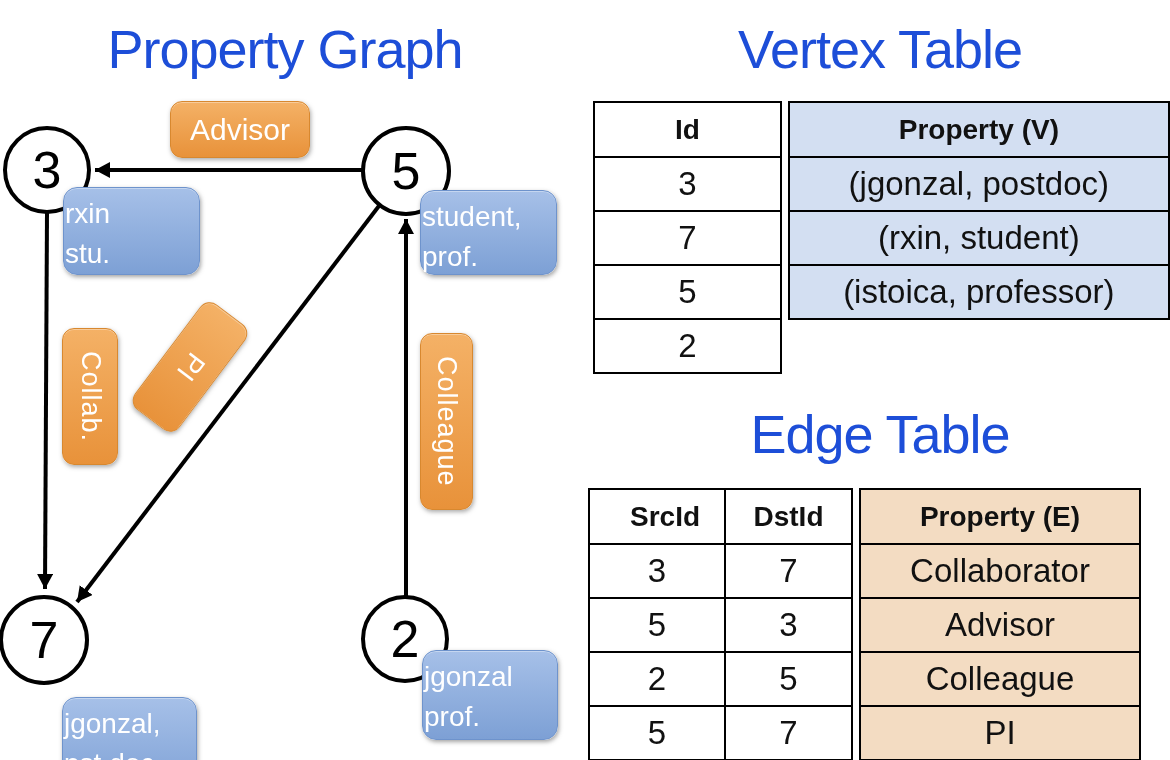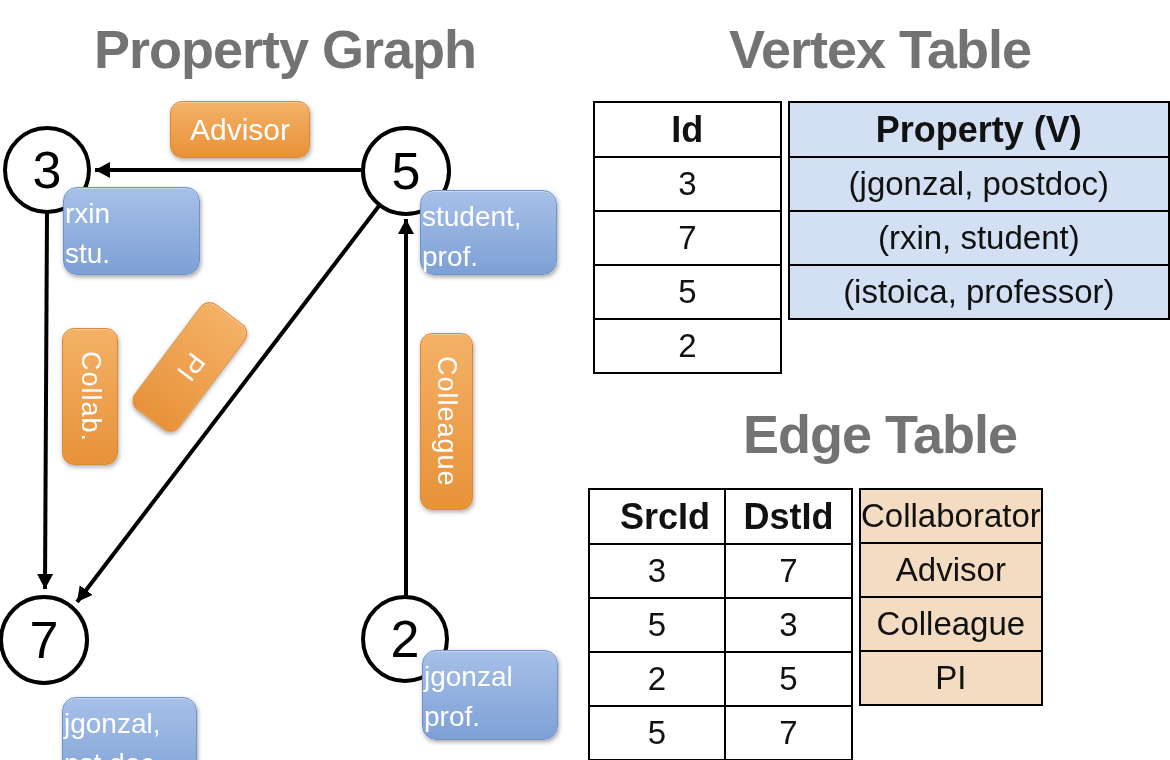--- a/index.html
+++ b/index.html
@@ -1,22 +1,22 @@
 <!DOCTYPE html>
 <html><head>
 <meta charset="utf-8">
 <style>
   html,body{margin:0;padding:0;background:#fff;}
   #root{
     position:relative;width:1170px;height:760px;background:#fff;overflow:hidden;
     font-family:"Liberation Sans",sans-serif;color:#111;
   }
   .big-title{
-    position:absolute;font-size:54px;font-weight:700;letter-spacing:-1px;
-    color:#737373;text-align:center;white-space:nowrap;
+    position:absolute;font-size:54px;font-weight:400;letter-spacing:-1px;
+    color:#1d4ed8;text-align:center;white-space:nowrap;
   }
   
   #graph-svg{position:absolute;left:0;top:0;z-index:1;}
   .node{
     position:absolute;z-index:2;background:#fff;border:4px solid #000;border-radius:50%;
     display:flex;align-items:center;justify-content:center;box-sizing:border-box;
     font-size:52px;font-weight:400;color:#000;
   }
   .vprop{
     position:absolute;z-index:3;border-radius:14px;color:#fff;
@@ -37,21 +37,21 @@
     writing-mode:vertical-rl;text-orientation:mixed;font-size:27px;letter-spacing:1px;
   }
   
   .tbl-wrap{position:absolute;display:flex;gap:6px;align-items:flex-start;z-index:2;}
   table{border-collapse:collapse;table-layout:fixed;}
   td{
     border:2px solid #000;text-align:center;vertical-align:middle;
     height:54px;padding:0;font-size:33px;font-weight:400;box-sizing:border-box;
     white-space:nowrap;overflow:hidden;
   }
-  td.hdr{font-size:36px;font-weight:700;height:55px;}
+  td.hdr{font-size:28px;font-weight:700;height:55px;}
   .vcell{background:#d3dff2;}
   .ecell{background:#f3dcc2;}
 </style>
 </head>
 <body>
 
 <div id="root">
 
   <div class="big-title" style="left:0;top:18px;width:570px;">Property Graph</div>
 
@@ -170,20 +170,23 @@
         <td>5</td>
       </tr>
       <tr>
         <td>5</td>
         <td>7</td>
       </tr>
     </tbody>
       </table>
     <table>
       <tbody>
+          <tr>
+            <td class="hdr ecell" style="width:280px;">Property (E)</td>
+          </tr>
       <tr>
             <td class="ecell">Collaborator</td>
           </tr>
       <tr>
             <td class="ecell">Advisor</td>
           </tr>
       <tr>
             <td class="ecell">Colleague</td>
           </tr>
       <tr>

